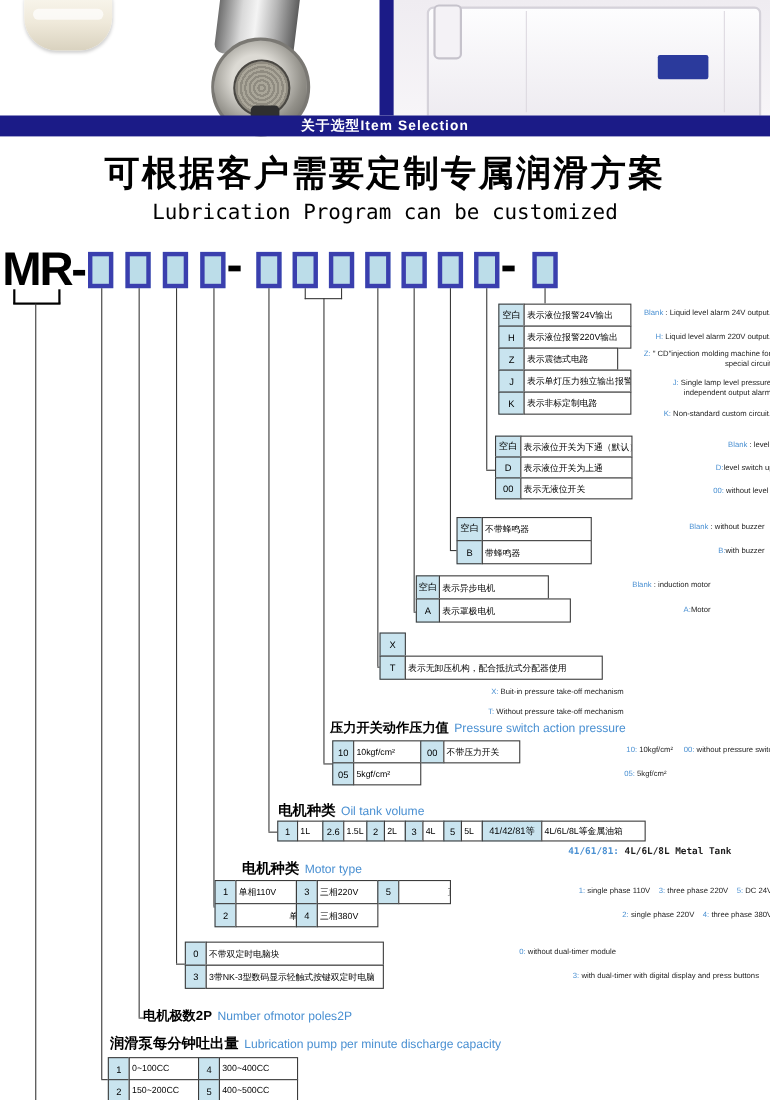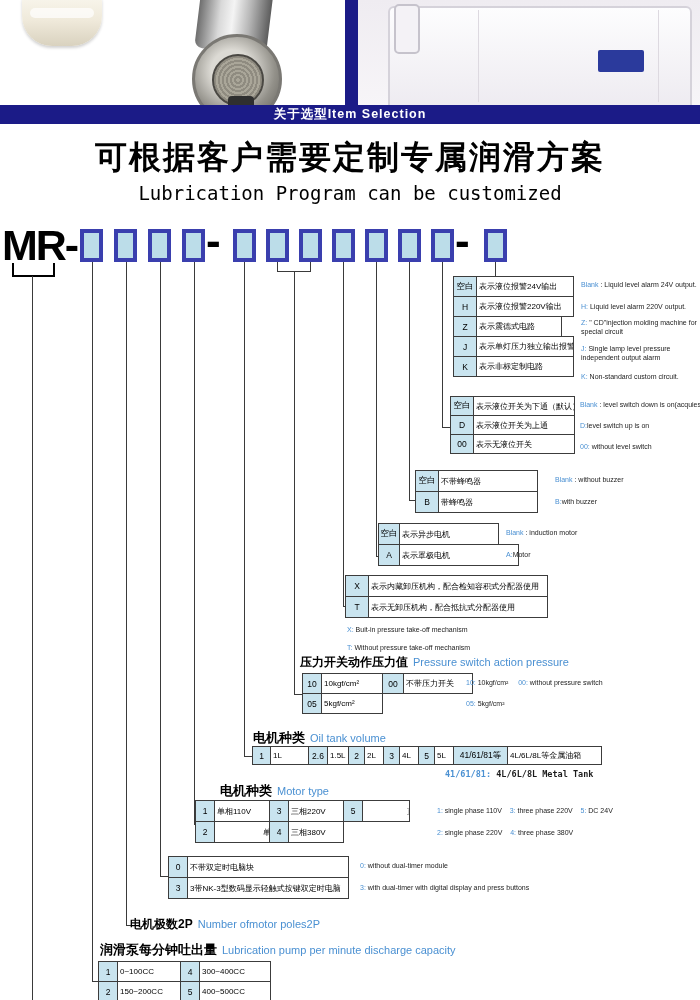--- a/index.html
+++ b/index.html
@@ -44,21 +44,21 @@
   #group1{left:80px;gap:11px;}
   #group2{left:233px;gap:10px;}
   #group3{left:484px;}
   .cbox{width:23px;height:33px;box-sizing:border-box;border:4px solid #3a3fae;background:#bcdde9;}
   
   .vln,.hln{position:absolute;background:#3a3a3a;}
   .vln{width:1px;}
   .hln{height:1px;}
   .blk{background:#000;}
   
-  .opt-table{position:absolute;}
+  .opt-table{position:absolute;text-align:right;}
   .trow{display:flex;width:max-content;}
   .tcell{box-sizing:border-box;border:1px solid #3c3c3c;background:#fff;display:flex;align-items:center;
     font-size:8px;white-space:nowrap;overflow:hidden;padding:0 2px;justify-content:flex-start;}
   .tcell.key{background:#c9e4ef;justify-content:center;font-size:8.5px;padding:0;}
   .tnote{position:absolute;font-size:7px;color:#1c1c1c;line-height:1.35;white-space:pre-wrap;}
   .tnote .ncode{color:#4a90d2;}
   .tnote.mono{font-family:"DejaVu Sans Mono","Liberation Mono",monospace;font-weight:bold;font-size:8.5px;}
   
   .sec-title{position:absolute;white-space:nowrap;}
   .sec-title .zh{font-size:13px;font-weight:bold;color:#000;}
@@ -208,21 +208,20 @@
     <div class="trow" style="margin-top: -1px;">
       <div class="tcell key" style="width: 22px; height: 22px;">A</div>
       <div class="tcell" style="width: 120px; height: 22px; margin-left: -1px;">表示罩极电机</div>
     </div>
     <div class="tnote" style="left: 128px; top: 5px; width: 140px;"><span class="ncode">Blank</span><span> : induction motor</span></div>
     <div class="tnote" style="left: 128px; top: 27px; width: 140px;"><span class="ncode">A:</span><span>Motor</span></div>
   </div>
 <div class="opt-table" style="left:345px;top:575px;">
     <div class="trow">
       <div class="tcell key" style="width: 24px; height: 22px;">X</div>
-      <div class="tcell" style="width: 180px; height: 22px; margin-left: -1px;">表示内藏卸压机构，配合检知容积式分配器使用</div>
     </div>
     <div class="trow" style="margin-top: -1px;">
       <div class="tcell key" style="width: 24px; height: 22px;">T</div>
       <div class="tcell" style="width: 180px; height: 22px; margin-left: -1px;">表示无卸压机构，配合抵抗式分配器使用</div>
     </div>
     <div class="tnote" style="left: 2px; top: 50px; width: 220px;"><span class="ncode">X:</span><span> Buit-in pressure take-off mechanism</span></div>
     <div class="tnote" style="left: 2px; top: 68px; width: 220px;"><span class="ncode">T:</span><span> Without pressure take-off mechanism</span></div>
   </div>
 
 <div class="sec-title" style="left:300px;top:652px;">
@@ -242,30 +241,30 @@
     <div class="tnote" style="left: 164px; top: 5px; width: 240px;"><span class="ncode">10:</span><span> 10kgf/cm²     </span><span class="ncode">00:</span><span> without pressure switch</span></div>
     <div class="tnote" style="left: 164px; top: 26px; width: 140px;"><span class="ncode">05:</span><span> 5kgf/cm²</span></div>
   </div>
 
 <div class="sec-title" style="left:253px;top:728px;">
   <span class="zh">电机种类</span><span class="en">Oil tank volume</span>
 </div>
 <div class="opt-table" style="left:252px;top:746px;">
     <div class="trow">
       <div class="tcell key" style="width: 19px; height: 19px;">1</div>
-      <div class="tcell" style="width: 39px; height: 19px; margin-left: -1px;">1L</div>
+      <div class="tcell" style="width: 24px; height: 19px; margin-left: -1px;">1L</div>
       <div class="tcell key" style="width: 20px; height: 19px; margin-left: -1px;">2.6</div>
       <div class="tcell" style="width: 22px; height: 19px; margin-left: -1px;">1.5L</div>
       <div class="tcell key" style="width: 17px; height: 19px; margin-left: -1px;">2</div>
       <div class="tcell" style="width: 20px; height: 19px; margin-left: -1px;">2L</div>
       <div class="tcell key" style="width: 17px; height: 19px; margin-left: -1px;">3</div>
       <div class="tcell" style="width: 20px; height: 19px; margin-left: -1px;">4L</div>
       <div class="tcell key" style="width: 17px; height: 19px; margin-left: -1px;">5</div>
       <div class="tcell" style="width: 20px; height: 19px; margin-left: -1px;">5L</div>
-      <div class="tcell key" style="width: 55px; height: 19px; margin-left: -1px;">41/61/81等</div>
+      <div class="tcell key" style="width: 55px; height: 19px; margin-left: -1px;">41/42/81等</div>
       <div class="tcell" style="width: 95px; height: 19px; margin-left: -1px;">4L/6L/8L等金属油箱</div>
     </div>
     <div class="tnote mono" style="left: 193px; top: 23px; width: 220px;"><span class="ncode">41/61/81:</span><span> 4L/6L/8L Metal Tank</span></div>
   </div>
 
 <div class="sec-title" style="left:192px;top:781px;padding-left:28px;">
   <span class="zh">电机种类</span><span class="en">Motor type</span>
 </div>
 <div class="opt-table" style="left:195px;top:800px;">
     <div class="trow">

